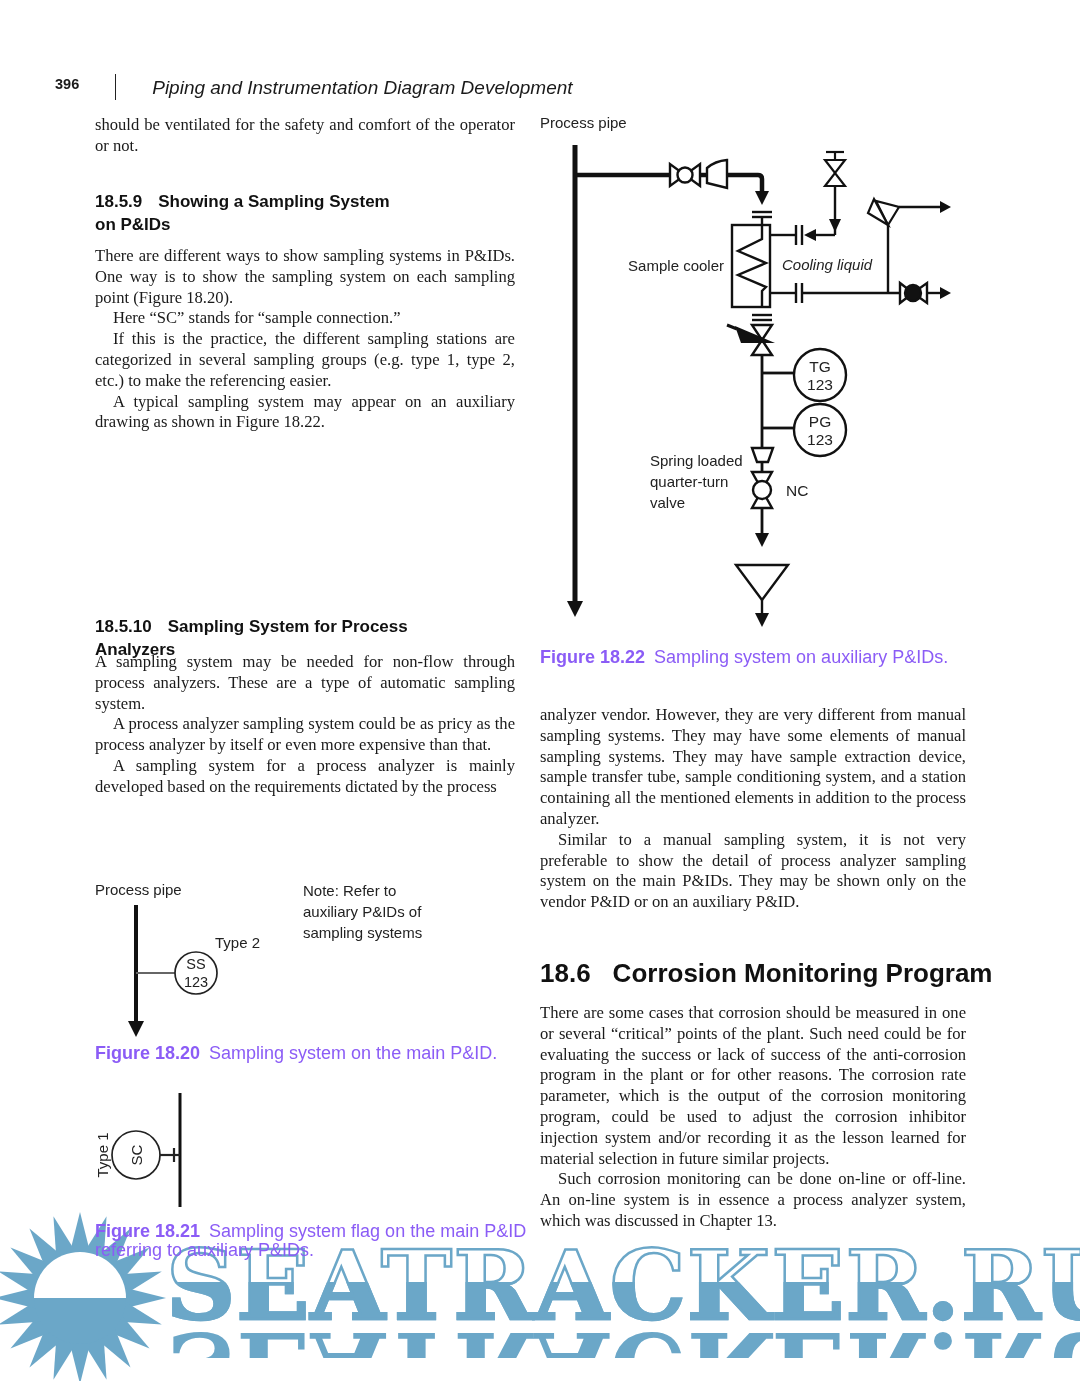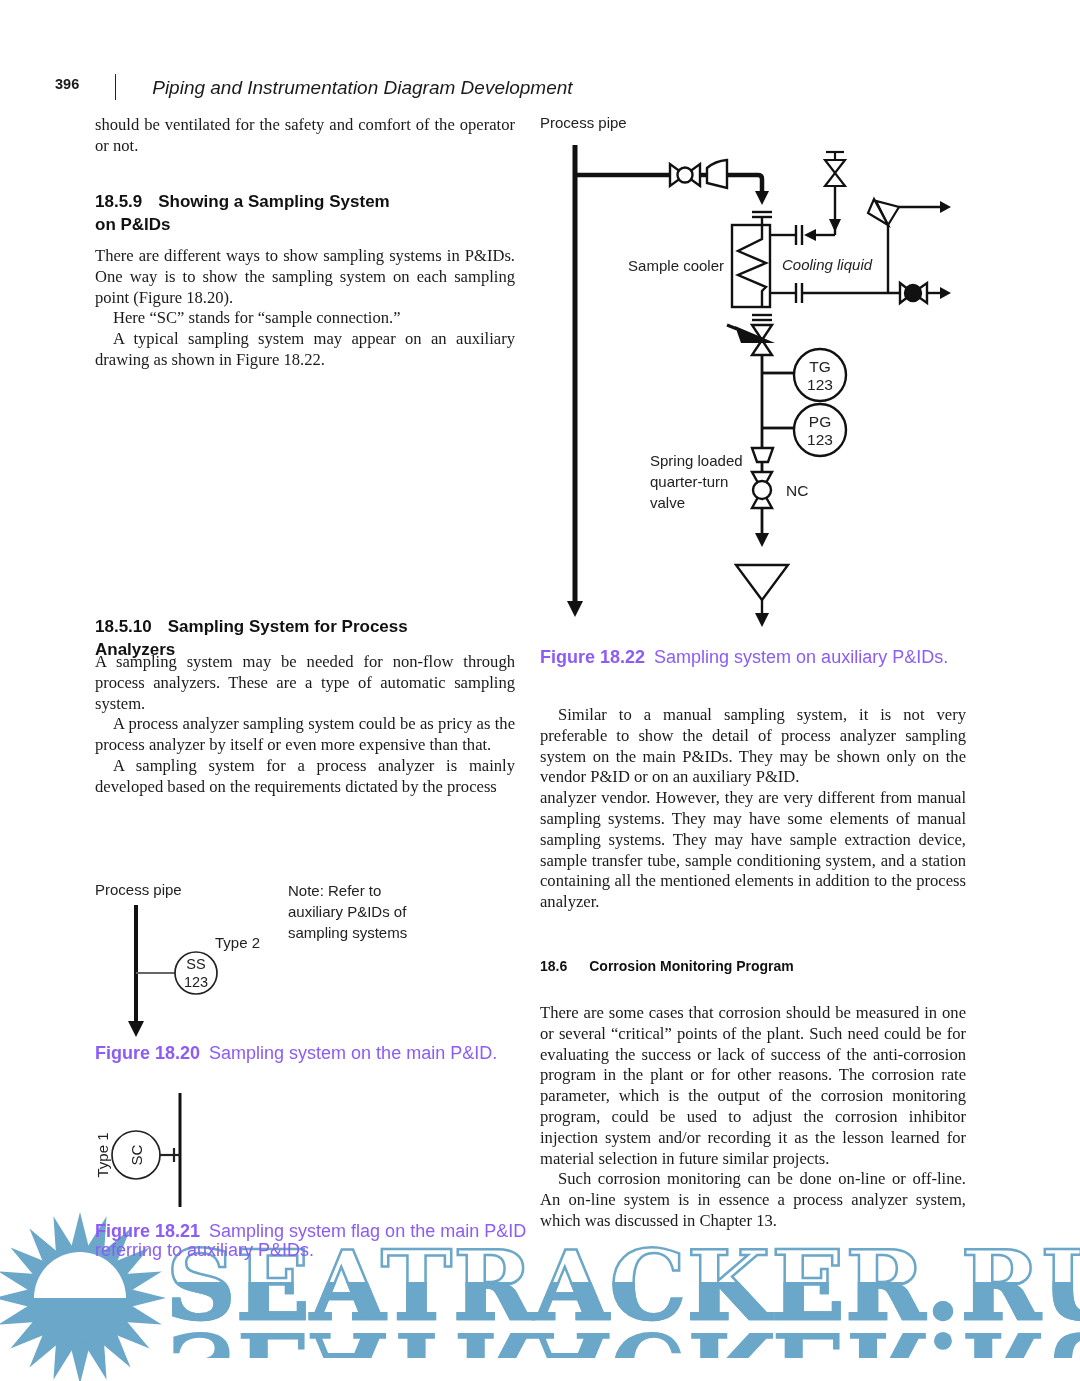--- a/index.html
+++ b/index.html
@@ -11,26 +11,26 @@
   .hdr{top:76px;left:55px;display:flex;align-items:flex-start;font-family:"Liberation Sans",sans-serif;gap:26px;}
   .hdr .num{font-weight:bold;font-size:14.5px;padding-right:10px;}
   .hdr .bar{border-left:1.5px solid #222;height:26px;margin-top:-2px;}
   .hdr .rt{font-style:italic;font-size:19px;padding-left:10px;padding-top:0.5px;}
   
   .col{width:420px;}
   .bodyp{font-size:16.6px;line-height:20.8px;text-align:justify;margin:0;}
   .ind{text-indent:18px;}
   .h3{font-family:"Liberation Sans",sans-serif;font-weight:bold;font-size:17px;line-height:23px;color:#111;}
   .h3 .hnum{margin-right:16px;}
-  .h2{font-family:"Liberation Sans",sans-serif;font-weight:bold;font-size:14px;color:#111;}
+  .h2{font-family:"Liberation Sans",sans-serif;font-weight:bold;font-size:26px;color:#111;}
   .h2 .hnum{margin-right:22px;}
   
   .cap{font-family:"Liberation Sans",sans-serif;font-size:18px;line-height:19px;color:#8b5cf6;}
   .cap b{margin-right:9px;}
-  .figlbl{font-family:"Liberation Sans",sans-serif;font-size:15px;line-height:21px;color:#222;}
+  .figlbl{font-family:"Liberation Sans",sans-serif;font-size:15px;line-height:21px;color:#222;margin-left:15px;}
   svg text{font-family:"Liberation Sans",sans-serif;fill:#222;}
   
   .wm{z-index:0;}
   .wm-text{left:166px;top:1238px;font-family:"DejaVu Serif",serif;font-weight:bold;
     font-size:96px;line-height:1;letter-spacing:1px;white-space:nowrap;
     background:linear-gradient(to bottom,#ffffff 0 46%,var(--wmc,#6ba7c8) 46% 100%);
     -webkit-background-clip:text;background-clip:text;color:transparent;
     -webkit-text-stroke:2.5px var(--wmc,#6ba7c8);}
   .wm2wrap{left:166px;top:1318px;height:40px;width:920px;overflow:hidden;}
   .wm2{font-family:"DejaVu Serif",serif;font-weight:bold;font-size:96px;line-height:1;
@@ -85,20 +85,21 @@
   </div>
 
   <div class="abs col z1 h3" style="left:95px;top:190px;">
     <div><span class="hnum">18.5.9</span><span>Showing a Sampling System</span></div>
     <div>on P&amp;IDs</div>
   </div>
 
   <div class="abs col z1" style="left:95px;top:246px;">
     <p class="bodyp">There are different ways to show sampling systems in P&amp;IDs. One way is to show the sampling system on each sampling point (Figure 18.20).</p>
     <p class="bodyp ind">Here “SC” stands for “sample connection.”</p>
+    <p class="bodyp ind">If this is the practice, the different sampling stations are categorized in several sampling groups (e.g. type 1, type 2, etc.) to make the referencing easier.</p>
     <p class="bodyp ind">A typical sampling system may appear on an auxiliary drawing as shown in Figure 18.22.</p>
   </div>
 
   <div class="abs col z1 h3" style="left:95px;top:615px;">
     <div><span class="hnum">18.5.10</span><span>Sampling System for Process</span></div>
     <div>Analyzers</div>
   </div>
 
   <div class="abs col z1" style="left:95px;top:652px;">
     <p class="bodyp">A sampling system may be needed for non-flow through process analyzers. These are a type of automatic sampling system.</p>
@@ -240,22 +241,22 @@
 
     <polygon points="198,452 250,452 224,487" fill="#fff" stroke="#111" stroke-width="2.4"></polygon>
     <line x1="224" y1="487" x2="224" y2="503" stroke="#111" stroke-width="2.4"></line>
     <polygon points="217,500 231,500 224,514" fill="#111"></polygon>
   </svg>
   <div class="abs z1 cap" style="left:540px;top:648px;width:430px;">
     <b>Figure 18.22</b><span>Sampling system on auxiliary P&amp;IDs.</span>
   </div>
 
   <div class="abs z1" style="left:540px;top:705px;width:426px;">
+    <p class="bodyp">analyzer vendor. However, they are very different from manual sampling systems. They may have some elements of manual sampling systems. They may have sample extraction device, sample transfer tube, sample conditioning system, and a station containing all the mentioned elements in addition to the process analyzer.</p>
     <p class="bodyp ind">Similar to a manual sampling system, it is not very preferable to show the detail of process analyzer sampling system on the main P&amp;IDs. They may be shown only on the vendor P&amp;ID or on an auxiliary P&amp;ID.</p>
-    <p class="bodyp">analyzer vendor. However, they are very different from manual sampling systems. They may have some elements of manual sampling systems. They may have sample extraction device, sample transfer tube, sample conditioning system, and a station containing all the mentioned elements in addition to the process analyzer.</p>
   </div>
 
   <div class="abs z1 h2" style="left:540px;top:958px;">
     <span class="hnum">18.6</span><span>Corrosion Monitoring Program</span>
   </div>
 
   <div class="abs z1" style="left:540px;top:1003px;width:426px;">
     <p class="bodyp">There are some cases that corrosion should be measured in one or several “critical” points of the plant. Such need could be for evaluating the success or lack of success of the anti-corrosion program in the plant or for other reasons. The corrosion rate parameter, which is the output of the corrosion monitoring program, could be used to adjust the corrosion inhibitor injection system and/or recording it as the lesson learned for material selection in future similar projects.</p>
     <p class="bodyp ind">Such corrosion monitoring can be done on-line or off-line. An on-line system is in essence a process analyzer system, which was discussed in Chapter 13.</p>
   </div>

